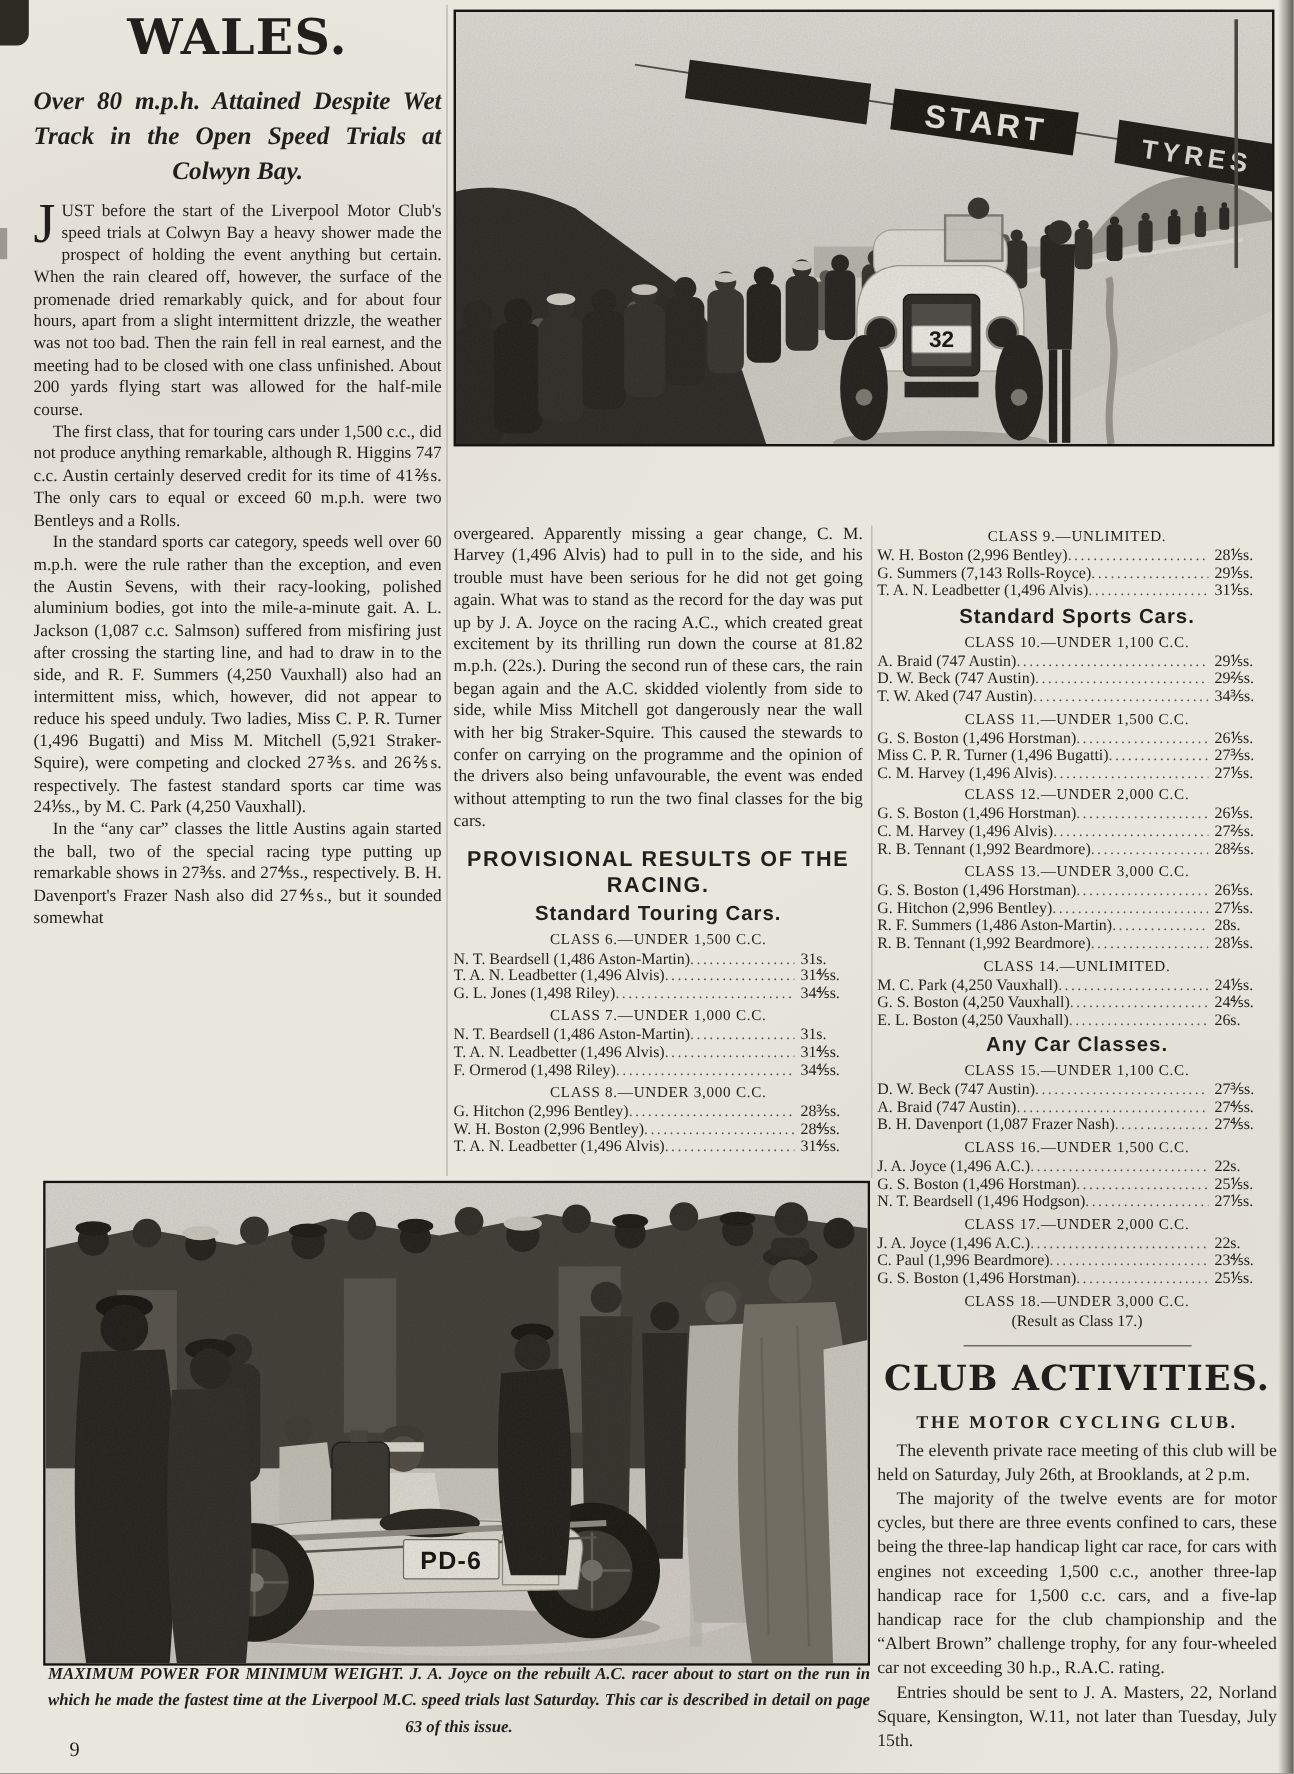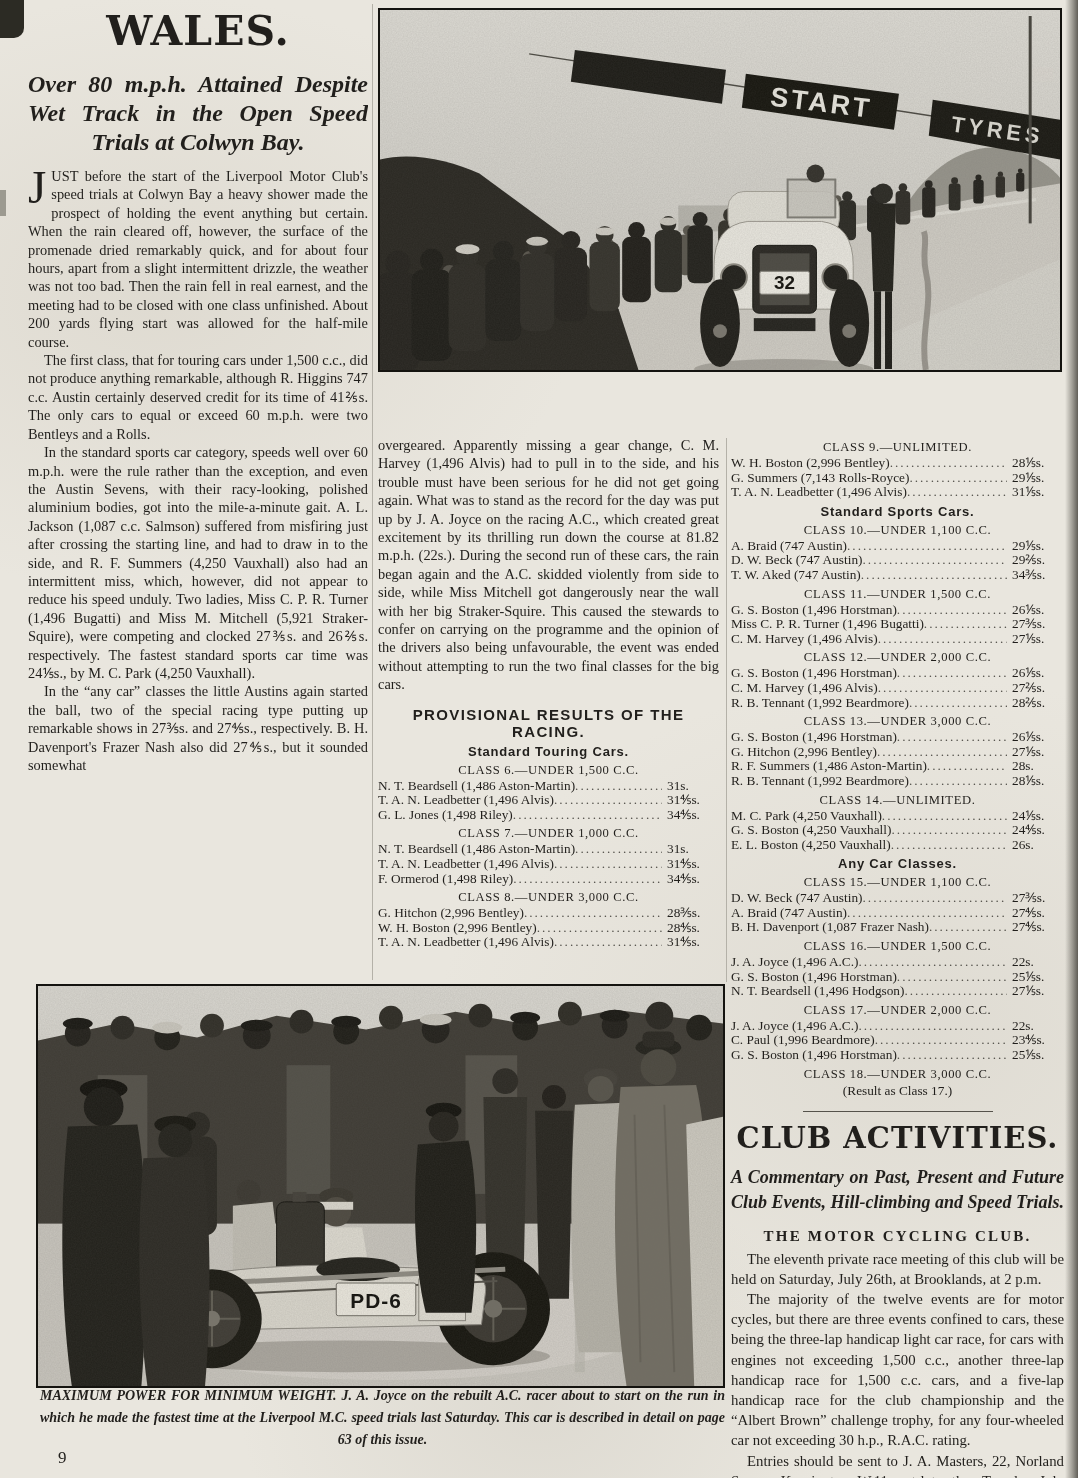--- a/index.html
+++ b/index.html
@@ -14,39 +14,39 @@
   .page-edge{position:absolute;right:0;top:0;width:13px;height:100%;
     background:linear-gradient(90deg, rgba(90,88,80,0) 0%, rgba(90,88,80,.5) 55%, rgba(58,56,50,.78) 100%);z-index:9;}
   .blob1{position:absolute;left:0;top:0;width:24px;height:38px;background:#17160f;border-radius:0 0 10px 0;opacity:.9;}
   .blob2{position:absolute;left:0;top:190px;width:6px;height:26px;background:#6d6a61;opacity:.6;}
 
   
   .leftcol{position:absolute;left:28px;top:8px;width:340px;height:974px;overflow:hidden;z-index:1;}
   .title{margin:0;font-family:"DejaVu Serif",serif;font-weight:bold;font-size:41px;line-height:47px;
     text-align:center;letter-spacing:1px;}
   .title span{display:block;}
-  .standfirst{margin-top:15px;font-weight:bold;font-style:italic;font-size:24px;line-height:29px;
+  .standfirst{margin-top:15px;font-weight:bold;font-style:italic;font-size:21px;line-height:29px;
     text-align:justify;text-align-last:center;}
   .body-text{margin-top:10px;}
   .bodyp{margin:0;font-size:14.4px;line-height:18.4px;text-align:justify;text-indent:16px;}
   .noindent{text-indent:0;}
   .dropcap{float:left;font-size:47px;line-height:37px;padding:2px 5px 0 0;}
 
   
   .top-photo{position:absolute;left:378px;top:8px;width:684px;height:364px;border:2px solid #14130f;
     box-sizing:border-box;background:#cfccc5;z-index:2;}
   .photo-svg{display:block;width:100%;height:100%;}
   .top-caption{position:absolute;left:378px;top:386px;width:684px;font-style:italic;font-size:16px;
     line-height:21.5px;text-align:center;z-index:1;}
 
   
   .midcol{position:absolute;left:378px;top:436px;width:341px;height:546px;overflow:hidden;z-index:1;}
-  .results-heading{font-family:"Liberation Sans",sans-serif;font-weight:bold;font-size:15px;
+  .results-heading{font-family:"Liberation Sans",sans-serif;font-weight:bold;font-size:18px;
     letter-spacing:1.4px;text-align:center;margin:12px 0 2px;}
-  .section-title{font-family:"Liberation Sans",sans-serif;font-weight:bold;font-size:13px;
+  .section-title{font-family:"Liberation Sans",sans-serif;font-weight:bold;font-size:17px;
     letter-spacing:.8px;text-align:center;margin:4px 0 1px;}
   .class-block{margin:4px 0 2px;}
   .class-heading{font-size:12.6px;letter-spacing:.6px;text-align:center;margin-bottom:1px;font-weight:normal;}
   .rrow{display:flex;align-items:baseline;font-size:13.3px;line-height:14.6px;}
   .rname{white-space:nowrap;}
   .rdots{flex:1;overflow:hidden;white-space:nowrap;color:#3c3a34;opacity:.85;}
   .rdots::after{content:" ....................................................................";letter-spacing:2px;}
   .rtime{width:52px;text-align:left;white-space:nowrap;padding-left:5px;}
   .class-note{text-align:center;font-size:13.3px;line-height:15px;}
   .hr-rule{width:190px;border:0;border-top:1.5px solid #55524b;margin:13px auto 10px;}
@@ -466,21 +466,20 @@
     </div>
     <div class="class-block">
       <div class="class-heading">CLASS 18.—UNDER 3,000 C.C.</div>
       <div class="class-note">(Result as Class 17.)</div>
     </div>
 
     <hr class="hr-rule">
 
     <div>
       <h2 class="club-title">CLUB ACTIVITIES.</h2>
-      <div class="club-standfirst">A Commentary on Past, Present and Future Club Events, Hill-climbing and Speed Trials.</div>
       <div class="club-heading">THE MOTOR CYCLING CLUB.</div>
       <p class="clubp">The eleventh private race meeting of this club will be held on Saturday, July 26th, at Brooklands, at 2 p.m.</p>
       <p class="clubp">The majority of the twelve events are for motor cycles, but there are three events confined to cars, these being the three-lap handicap light car race, for cars with engines not exceeding 1,500 c.c., another three-lap handicap race for 1,500 c.c. cars, and a five-lap handicap race for the club championship and the “Albert Brown” challenge trophy, for any four-wheeled car not exceeding 30 h.p., R.A.C. rating.</p>
       <p class="clubp">Entries should be sent to J. A. Masters, 22, Norland Square, Kensington, W.11, not later than Tuesday, July 15th.</p>
 
     </div>
   </div>
 
   <div class="bottom-photo">
     <svg class="photo-svg" viewBox="0 0 689 404" preserveAspectRatio="none">

